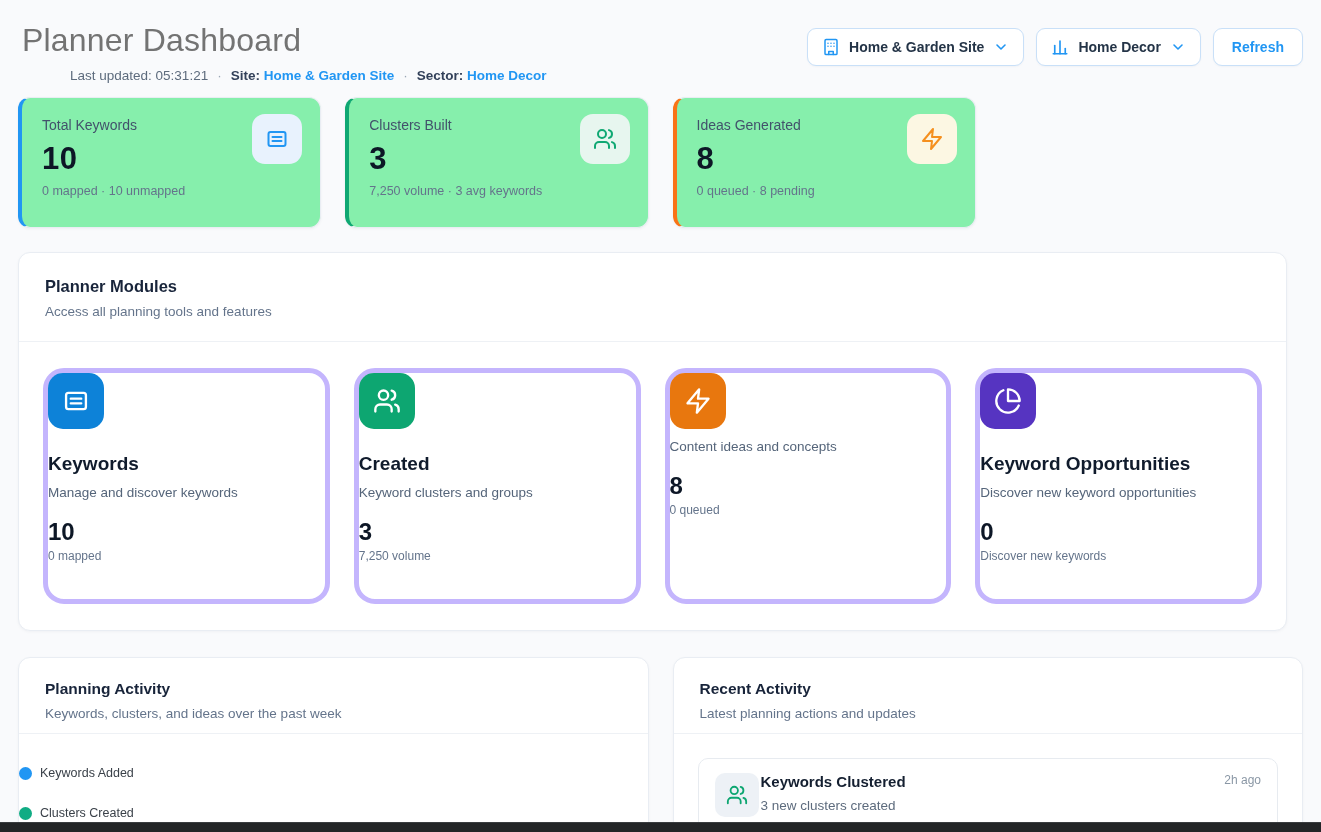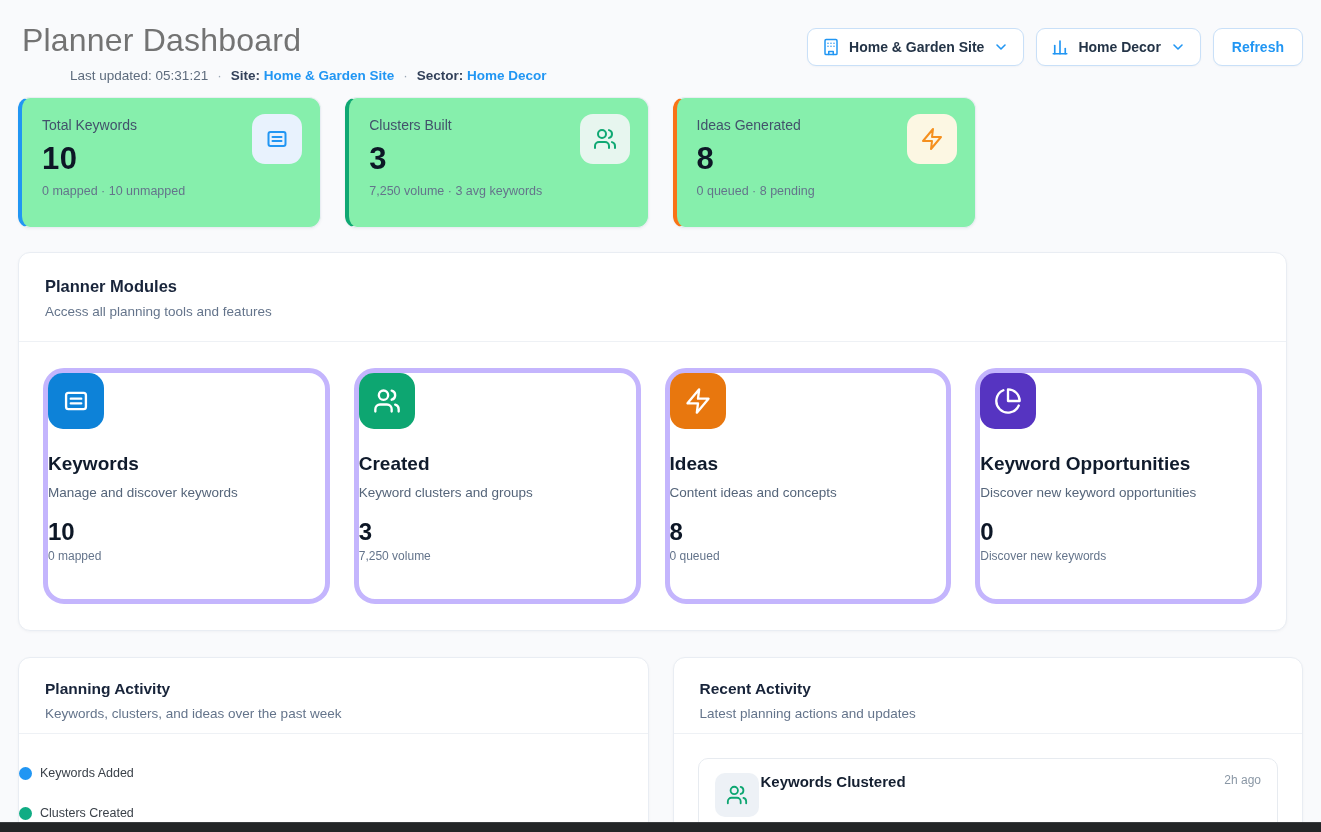--- a/index.html
+++ b/index.html
@@ -221,21 +221,20 @@
         <div class="module-value">3</div>
         <div class="module-caption">7,250 volume</div>
       </div>
 
       <div class="module-card">
         <div class="module-icon mi-orange">
           <svg class="icon" width="28" height="28" viewBox="0 0 24 24" fill="none" stroke="currentColor" stroke-width="2" stroke-linecap="round" stroke-linejoin="round">
               <path d="M13 2 3 14h9l-1 8 10-12h-9l1-8z"></path>
             </svg>
         </div>
-        <div class="module-title">Ideas</div>
         <div class="module-desc">Content ideas and concepts</div>
         <div class="module-value">8</div>
         <div class="module-caption">0 queued</div>
       </div>
 
       <div class="module-card">
         <div class="module-icon mi-purple">
           <svg class="icon" width="28" height="28" viewBox="0 0 24 24" fill="none" stroke="currentColor" stroke-width="2" stroke-linecap="round" stroke-linejoin="round">
               <path d="M21.21 15.89A10 10 0 1 1 8 2.83"></path>
               <path d="M22 12A10 10 0 0 0 12 2v10z"></path>
@@ -304,20 +303,21 @@
           <div class="activity-iconbox">
             <svg class="icon" width="22" height="22" viewBox="0 0 24 24" fill="none" stroke="currentColor" stroke-width="2" stroke-linecap="round" stroke-linejoin="round">
                 <path d="M16 21v-2a4 4 0 0 0-4-4H6a4 4 0 0 0-4 4v2"></path>
                 <circle cx="9" cy="7" r="4"></circle>
                 <path d="M22 21v-2a4 4 0 0 0-3-3.87"></path>
                 <path d="M16 3.13a4 4 0 0 1 0 7.75"></path>
               </svg>
           </div>
           <div class="activity-main">
             <div class="activity-title">Keywords Clustered</div>
+            <div class="activity-desc">3 new clusters created</div>
           </div>
           <div class="activity-time">2h ago</div>
         </div>
       </div>
     </div>
   </div>
 
   <div class="bottom-edge"></div>
 
 </div>

